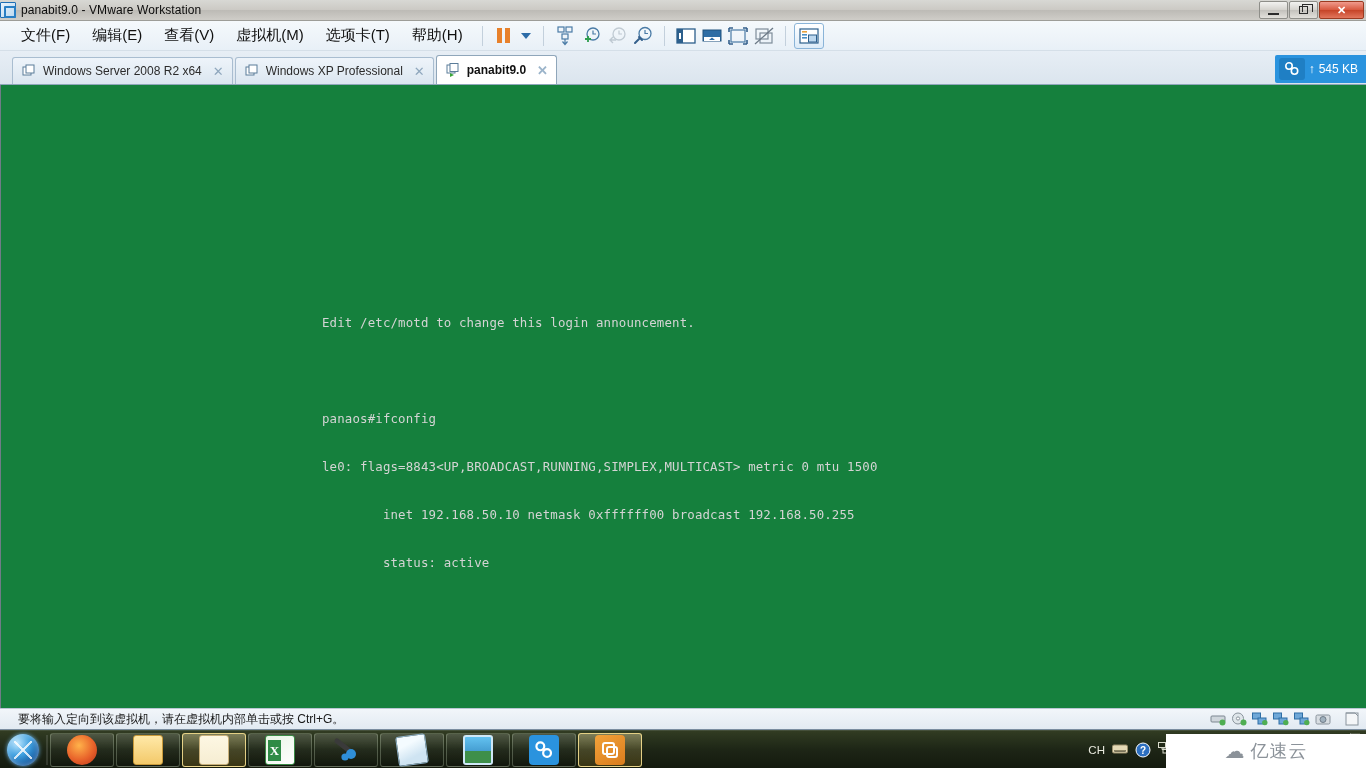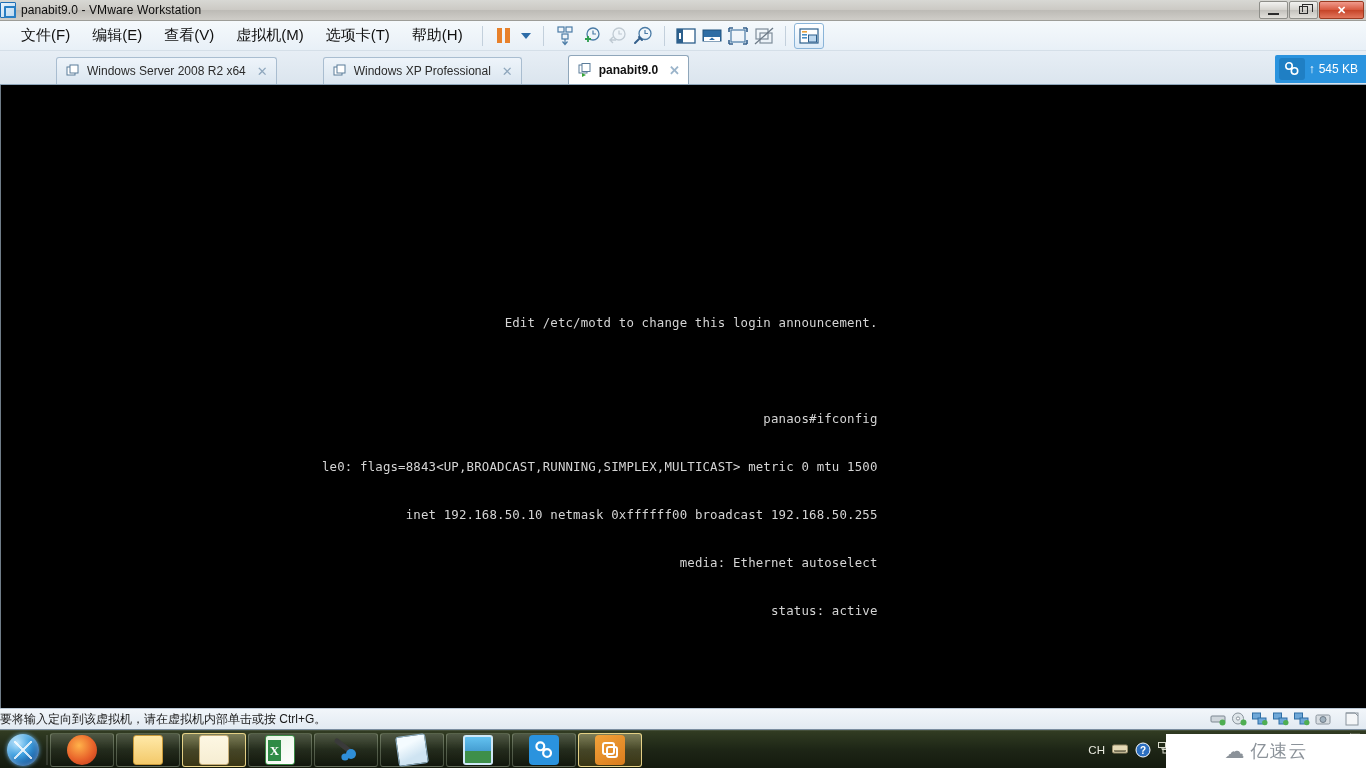--- a/index.html
+++ b/index.html
@@ -106,21 +106,21 @@
   }
   .tab {
     height: 27px;
     display: flex; align-items: center;
     padding: 0 8px 0 9px;
     margin-right: 2px;
     font-size: 12px; color: #2b2b2b;
     background: linear-gradient(180deg,#eef4fa,#dbe6f0);
     border: 1px solid #a9bdd0; border-bottom: none;
     border-radius: 3px 3px 0 0;
-    gap: 7px; white-space: nowrap; margin-left: 44px;
+    gap: 7px; white-space: nowrap;
   }
   .tab.active {
     background: #ffffff; font-weight: bold; color: #111;
     border-color: #8fa6ba; height: 29px;
   }
   .tab-ico { width: 14px; height: 14px; position: relative; flex:0 0 auto;}
   .tab-close { color: #8fa7bd; font-size: 13px; line-height: 1; padding-left:4px;}
   .tab.active .tab-close { color:#9bb4ca; }
   .net-badge {
     position: absolute; right: 0; bottom: 1px;
@@ -132,46 +132,45 @@
   .net-badge .nb-ico {
     width:26px; height:22px; margin: 0 4px;
     background:#1f7fc4; border-radius:3px;
     display:flex; align-items:center; justify-content:center;
   }
   .net-badge .nb-text { padding-right: 4px; white-space: nowrap; }
 
   
   .terminal {
     flex: 1;
-    background: #000000;
+    background: #15803d;
     border-left: 1px solid #6f7c88;
     overflow: hidden;
     position: relative;
-    text-align: right;
   }
   .term-inner {
     font-family: "DejaVu Sans Mono", "Liberation Mono", monospace;
     font-size: 12.4px;
     line-height: 16px;
     color: #d4d4d4;
     white-space: pre;
     position: absolute;
     left: 321px; top: 198px;
     letter-spacing: 0.15px;
   }
   .term-line { height: 16px; }
 
   
   .vm-status {
     height: 21px;
     background: linear-gradient(180deg,#f2f6fa,#e2eaf2);
     border-top: 1px solid #b9c7d4;
     display: flex; align-items: center;
     font-size: 12px; color: #1a1a1a;
-    padding: 0 0;
+    padding: 0 18px;
     position: relative;
   }
   .vm-status .hint { white-space: nowrap; }
   .status-icons { position: absolute; right: 6px; display: flex; align-items: center; gap: 5px; }
   .st-ico { width: 16px; height: 14px; position: relative; }
 
   
   .taskbar {
     position: absolute; left: 0; bottom: 0;
     width: 1366px; height: 38px;
@@ -395,21 +394,20 @@
       </div>
     </div>
 
     <div class="terminal">
       <div class="term-inner">
         <div class="term-line">Edit /etc/motd to change this login announcement.</div>
         <div class="term-line"></div>
         <div class="term-line">panaos#ifconfig</div>
         <div class="term-line">le0: flags=8843&lt;UP,BROADCAST,RUNNING,SIMPLEX,MULTICAST&gt; metric 0 mtu 1500</div>
         <div class="term-line">        inet 192.168.50.10 netmask 0xffffff00 broadcast 192.168.50.255</div>
-        <div class="term-line">        media: Ethernet autoselect</div>
         <div class="term-line">        status: active</div>
         
         
         
         
         
         
         
         
         

